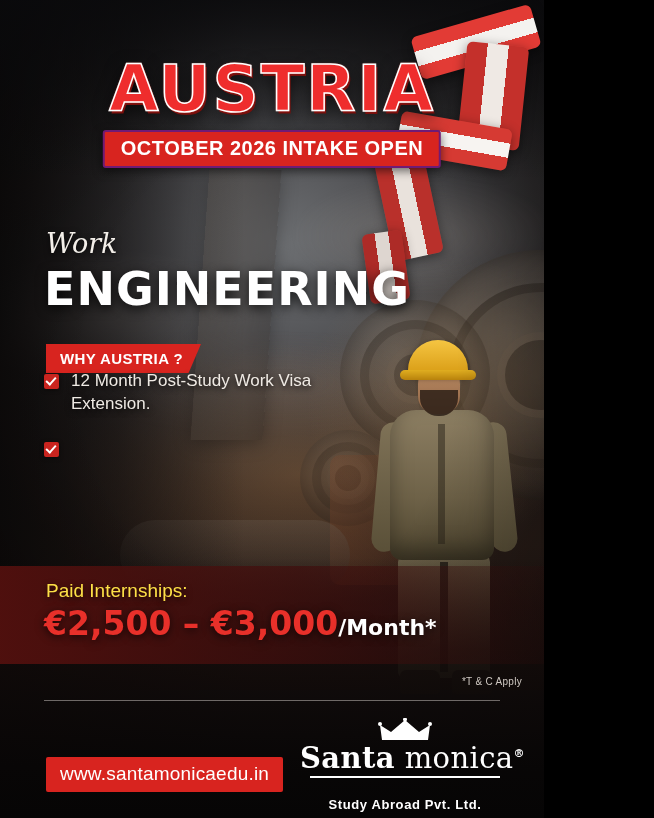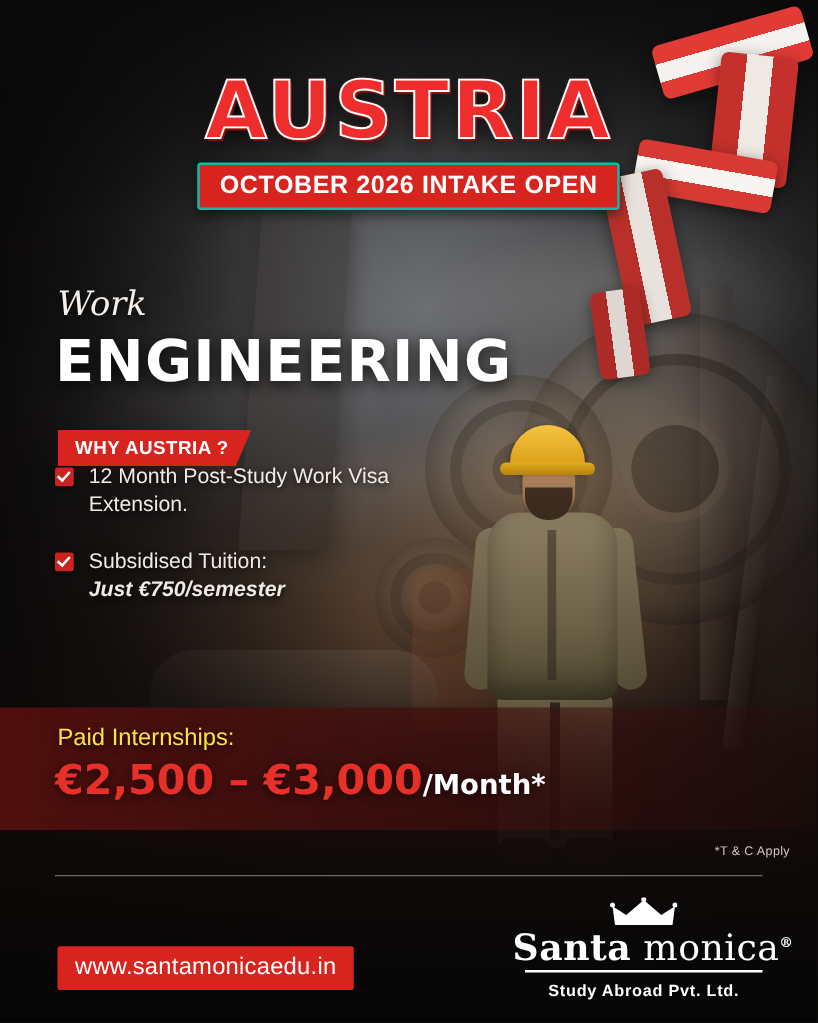--- a/index.html
+++ b/index.html
@@ -5,21 +5,21 @@
   html, body {
     margin: 0;
     padding: 0;
     background: #000;
   }
   body {
     font-family: "Liberation Sans", sans-serif;
   }
   .poster {
     position: relative;
-    width: 654px;
+    width: 544px;
     height: 818px;
     overflow: hidden;
     background: #1a1410;
   }
   
   .bg-sky {
     position: absolute;
     inset: 0;
     background:
       radial-gradient(ellipse 70% 45% at 52% 30%, #6d6f72 0%, #4a4a4d 38%, #2d2b2c 68%, #191718 100%);
@@ -239,21 +239,21 @@
     -webkit-text-stroke: 1.5px #fff;
   }
   .intake-badge {
     position: absolute; left: 50%; top: 130px; transform: translateX(-50%);
     background: #d8241f;
     color: #fff;
     font-weight: bold;
     font-size: 20px;
     letter-spacing: .5px;
     padding: 5px 16px 6px;
-    border: 2px solid #14b8a6;
+    border: 2px solid #701a75;
     border-radius: 3px;
     white-space: nowrap;
     box-shadow: 0 3px 10px rgba(0,0,0,.55);
   }
 
   .study-word {
     position: absolute; left: 46px; top: 228px;
     font-family: "DejaVu Serif", serif;
     font-style: italic;
     font-size: 27px;
@@ -405,21 +405,21 @@
     letter-spacing: .4px;
     line-height: 1;
     white-space: nowrap;
   }
   .logo-name .thin { font-weight: normal; }
   .logo-reg {
     font-size: 11px;
     vertical-align: super;
   }
   .logo-sub {
-    margin-top: 7px;
+    margin-top: 19px;
     font-size: 13px;
     font-weight: bold;
     color: #ffffff;
     letter-spacing: .6px;
   }
   .logo-rule {
     margin: 3px auto 3px;
     width: 190px;
     height: 2px;
     background: #ffffff;
@@ -493,24 +493,20 @@
 
       <div class="benefit">
         <span class="check"></span>
         <span class="benefit-text">
           <span>12 Month Post-Study Work Visa Extension.</span>
         </span>
       </div>
 
       <div class="benefit">
         <span class="check"></span>
-        <span class="benefit-text">
-          <span>Subsidised Tuition:</span><br>
-          <span class="em">Just €750/semester</span>
-        </span>
       </div>
 
     </div>
 
     <div class="internship-band"></div>
 
     <div class="paid-label">Paid Internships:</div>
 
     <div class="salary">
       <span>€2,500 – €3,000</span><span class="per">/Month*</span>

